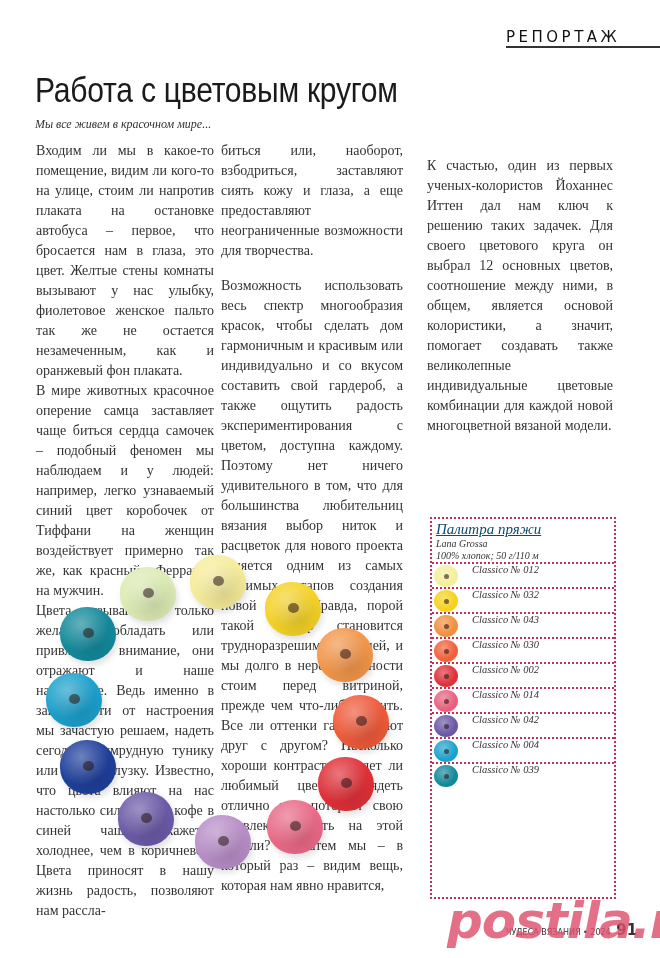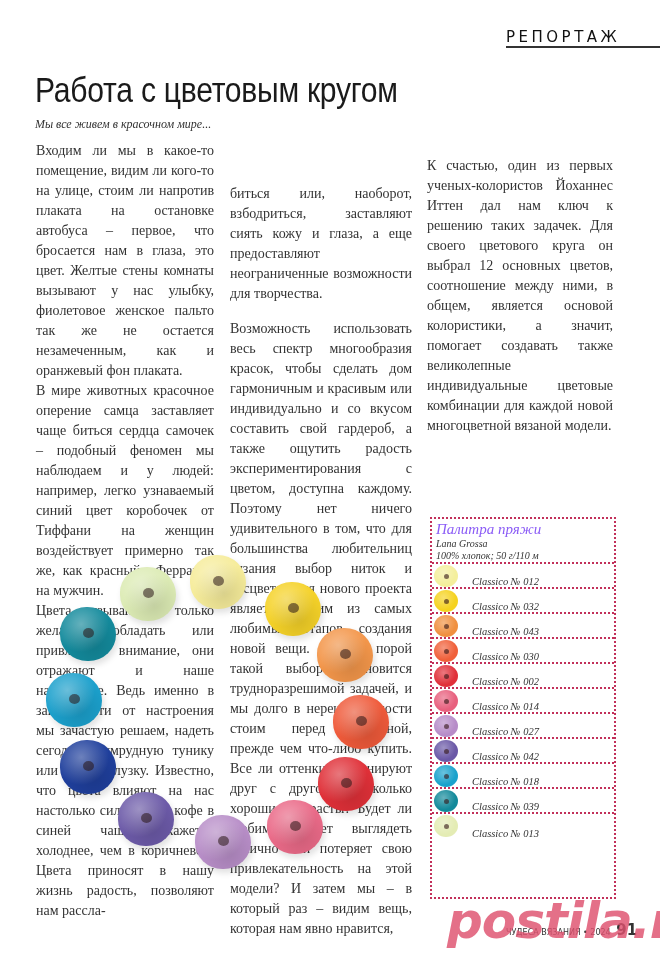--- a/index.html
+++ b/index.html
@@ -26,46 +26,46 @@
 
   .col {
     position: absolute; top: 141px;
     font-family: "Liberation Serif", serif; font-size: 14px;
     line-height: 20px; text-align: justify; color: #333;
     hyphens: auto;
   }
   .col p { margin: 0; }
   .col p.gap { margin-top: 15px; }
   .col1 { left: 36px; width: 178px; }
-  .col2 { left: 230px; width: 182px; margin-top: 43px; }
+  .col2 { left: 221px; width: 182px; }
   .col3 { left: 427px; width: 186px; }
 
   .yarn-photo {
     position: absolute; left: 20px; top: 545px; width: 400px; height: 380px;
   }
   .yarn-ball {
     position: absolute; width: 56px; height: 54px; border-radius: 48% 52% 50% 50%;
     box-shadow: 2px 4px 6px rgba(0,0,0,0.12);
   }
   .yarn-ball .hole {
     position: absolute; left: 50%; top: 48%; width: 11px; height: 10px;
     margin-left: -5px; margin-top: -5px; border-radius: 50%;
     background: rgba(40,20,20,0.55);
   }
 
   .palette {
     position: absolute; left: 430px; top: 517px; width: 186px; height: 382px;
     border: 2px dotted #c2305a;
   }
   .palette-head { padding: 2px 4px 2px 4px; border-bottom: 2px dotted #c2305a; height: 45px; }
-  .palette-title { font-family: "Liberation Serif", serif; font-style: italic; font-size: 15px; color: #8b5cf6; }
+  .palette-title { font-family: "Liberation Serif", serif; font-style: italic; font-size: 15px; color: #0c4a6e; text-decoration: underline; }
   .palette-brand, .palette-spec { font-family: "Liberation Serif", serif; font-style: italic; font-size: 10px; color: #333; line-height: 12px; }
   .palette-row {
     position: relative; height: 25px; border-bottom: 2px dotted #c2305a;
-    display: flex; align-items: flex-end;
+    display: flex; align-items: flex-start;
   }
   .palette-row:last-child { border-bottom: none; }
   .swatch {
     position: absolute; left: 2px; top: 1px; width: 24px; height: 22px; border-radius: 50%;
   }
   .swatch .hole {
     position: absolute; left: 50%; top: 48%; width: 5px; height: 5px;
     margin-left: -2px; margin-top: -2px; border-radius: 50%; background: rgba(50,20,20,0.6);
   }
   .palette-label {
@@ -180,48 +180,36 @@
         </span>
         <span class="palette-label">Classico № 002</span>
       </div>
       <div class="palette-row">
         <span class="swatch" style="background: radial-gradient(circle at 40% 35%, rgba(255, 255, 255, 0.35), transparent 60%), rgb(232, 96, 126);">
           <span class="hole"></span>
         </span>
         <span class="palette-label">Classico № 014</span>
       </div>
       <div class="palette-row">
-        <span class="swatch" style="background: radial-gradient(circle at 40% 35%, rgba(255, 255, 255, 0.35), transparent 60%), rgb(183, 140, 200);">
-          <span class="hole"></span>
-        </span>
-        <span class="palette-label">Classico № 027</span>
-      </div>
-      <div class="palette-row">
         <span class="swatch" style="background: radial-gradient(circle at 40% 35%, rgba(255, 255, 255, 0.35), transparent 60%), rgb(106, 88, 166);">
           <span class="hole"></span>
         </span>
         <span class="palette-label">Classico № 042</span>
       </div>
       <div class="palette-row">
         <span class="swatch" style="background: radial-gradient(circle at 40% 35%, rgba(255, 255, 255, 0.35), transparent 60%), rgb(26, 162, 204);">
           <span class="hole"></span>
         </span>
-        <span class="palette-label">Classico № 018</span>
+        <span class="palette-label">Classico № 004</span>
       </div>
       <div class="palette-row">
         <span class="swatch" style="background: radial-gradient(circle at 40% 35%, rgba(255, 255, 255, 0.35), transparent 60%), rgb(18, 137, 154);">
           <span class="hole"></span>
         </span>
         <span class="palette-label">Classico № 039</span>
-      </div>
-      <div class="palette-row">
-        <span class="swatch" style="background: radial-gradient(circle at 40% 35%, rgba(255, 255, 255, 0.35), transparent 60%), rgb(228, 236, 180);">
-          <span class="hole"></span>
-        </span>
-        <span class="palette-label">Classico № 013</span>
       </div>
     </div>
 </div>
 
 <div class="footer">
   <span>ЧУДЕСА ВЯЗАНИЯ</span>
   <span>• 2024</span>
   <span class="page-num">91</span>
 </div>
 <div class="watermark">postila.ru</div>

